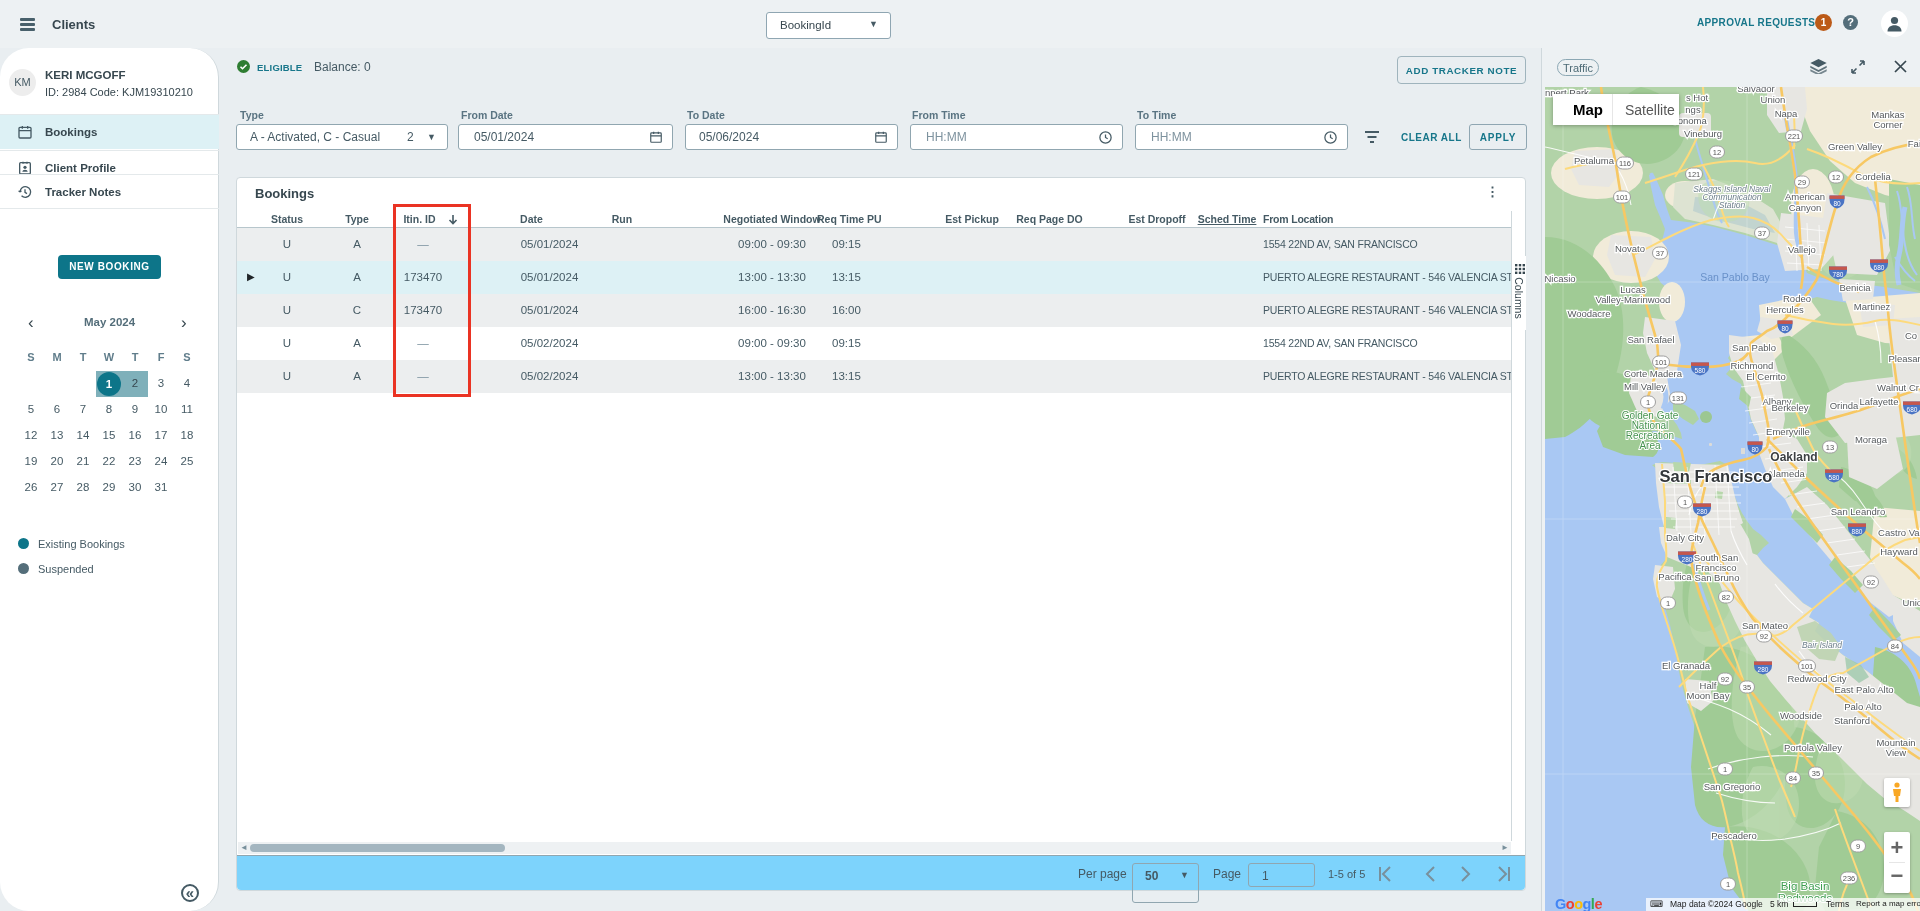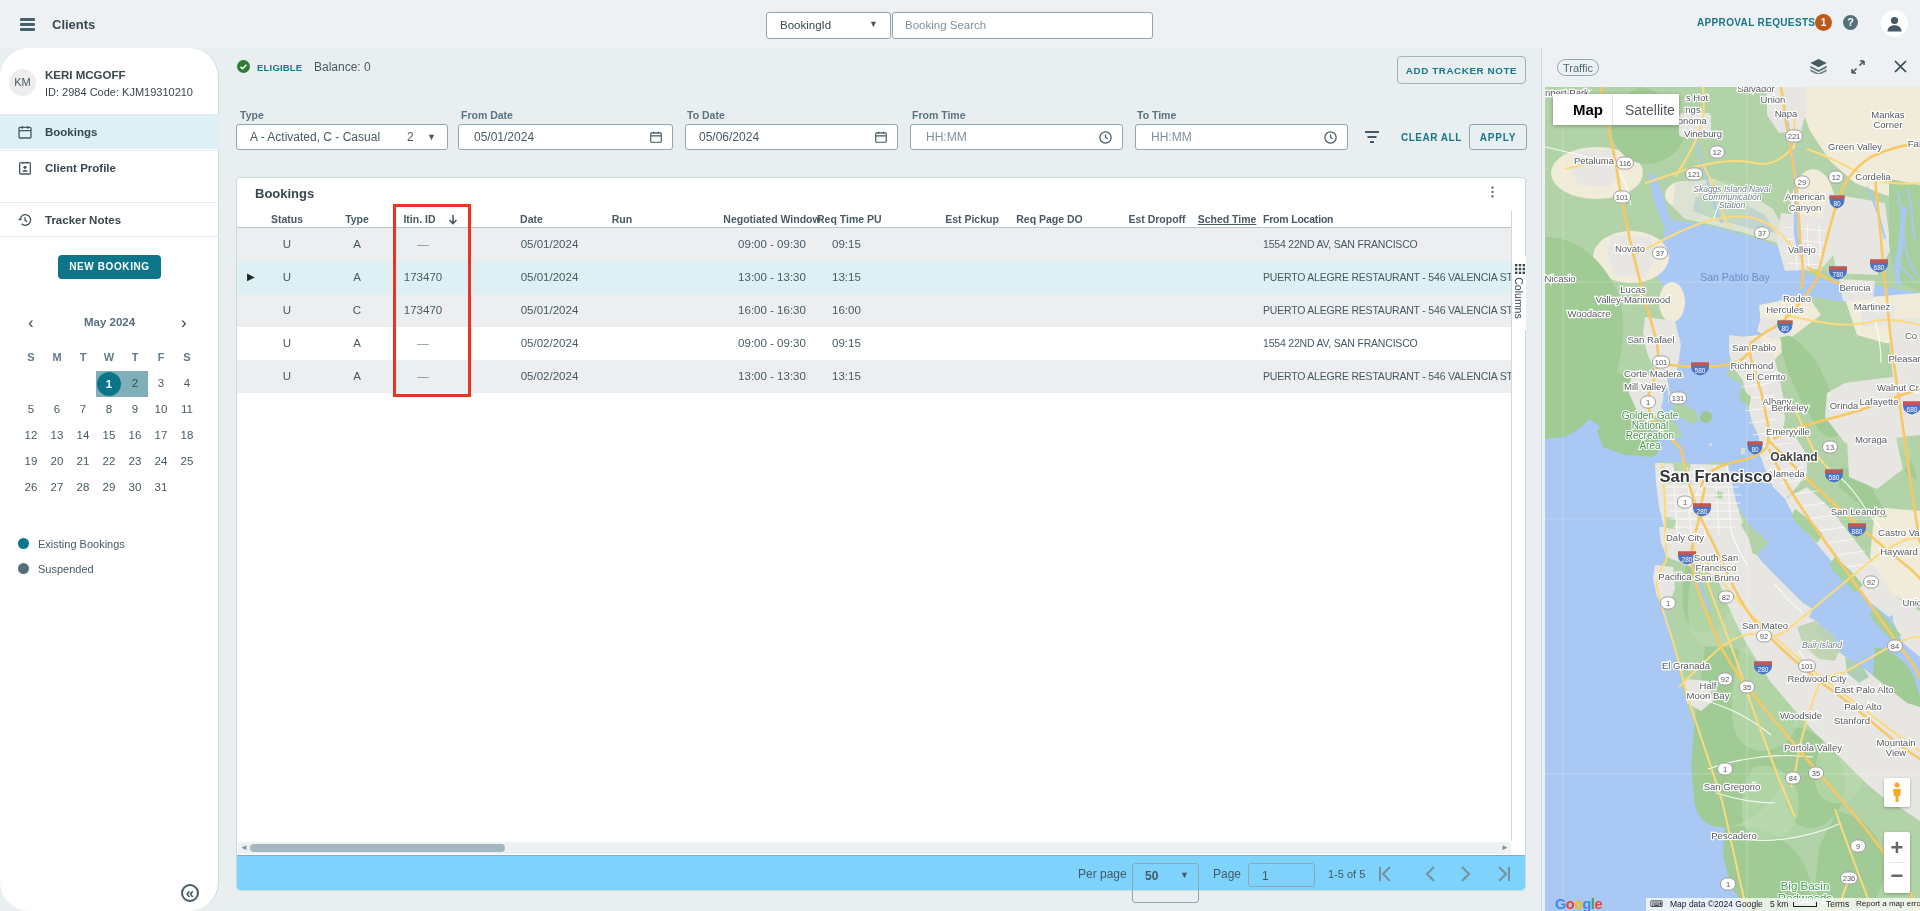--- a/index.html
+++ b/index.html
@@ -88,23 +88,20 @@
     <div id="burger" class="abs" style="left:20px; top:18px;">
       <div></div>
       <div></div>
       <div></div>
     </div>
     <div id="hTitle">Clients</div>
     <div class="selBox" id="srchSel">
       <span style="position:absolute;left:13px;top:6px;font-size:11.5px;color:#37474f;">BookingId</span>
       <span style="position:absolute;right:12px;top:6px;font-size:9px;color:#455a64;">▼</span>
     </div>
-    <div class="selBox" id="srchInp">
-      <span style="position:absolute;left:12px;top:6px;font-size:11.5px;color:#7d929e;">Booking Search</span>
-    </div>
     <div id="apprReq">APPROVAL REQUESTS</div>
     <div id="apprBadge">1</div>
     <div id="helpIc">?</div>
     <div id="avatar"><svg width="27" height="27" viewBox="0 0 27 27">
         <circle cx="13.5" cy="10.5" r="3.6" fill="#455a64"></circle>
         <path d="M6.5 21.5c0-4 3-6.2 7-6.2s7 2.2 7 6.2z" fill="#455a64"></path>
       </svg></div>
   </div>
 
   <div id="sidebar">
@@ -120,21 +117,21 @@
     </div>
     <div class="mItem" style="top:102px;">
       <svg class="ic" viewBox="0 0 24 24" fill="none" stroke="#455a64" stroke-width="2">
         <rect x="4" y="4" width="16" height="17" rx="1.5"></rect>
         <path d="M9 4h6M9 2.5v3M15 2.5v3"></path>
         <circle cx="12" cy="11" r="2.4" fill="#455a64" stroke="none"></circle>
         <path d="M8 17.5c0-2 1.8-3 4-3s4 1 4 3" fill="#455a64" stroke="none"></path>
       </svg>
       <span>Client Profile</span>
     </div>
-    <div class="mItem" style="top:154px; border-bottom:1px solid #e4e9eb;">
+    <div class="mItem" style="top:126px; border-bottom:1px solid #e4e9eb;">
       <svg class="ic" viewBox="0 0 24 24" fill="none" stroke="#455a64" stroke-width="2">
         <path d="M4.5 12a8 8 0 1 1 2.3 5.6"></path>
         <path d="M4.5 12l-2-2M4.5 12l2.2-1.8"></path>
         <path d="M12 8v4.5l3 2"></path>
       </svg>
       <span>Tracker Notes</span>
     </div>
     <div id="newBk">NEW BOOKING</div>
     <div id="cal">
       <span class="calArr" style="left:28px;">‹</span>

